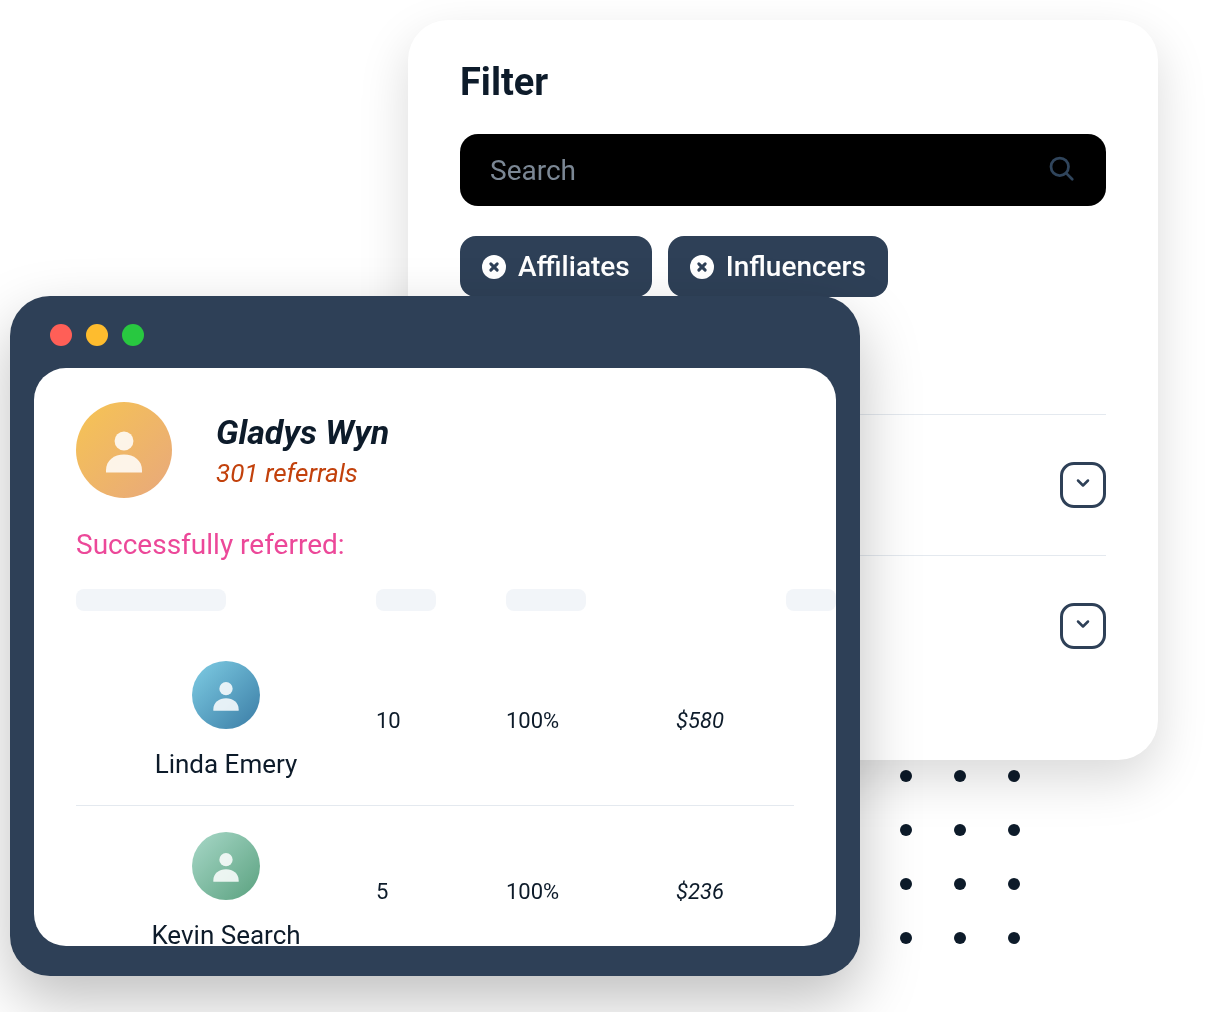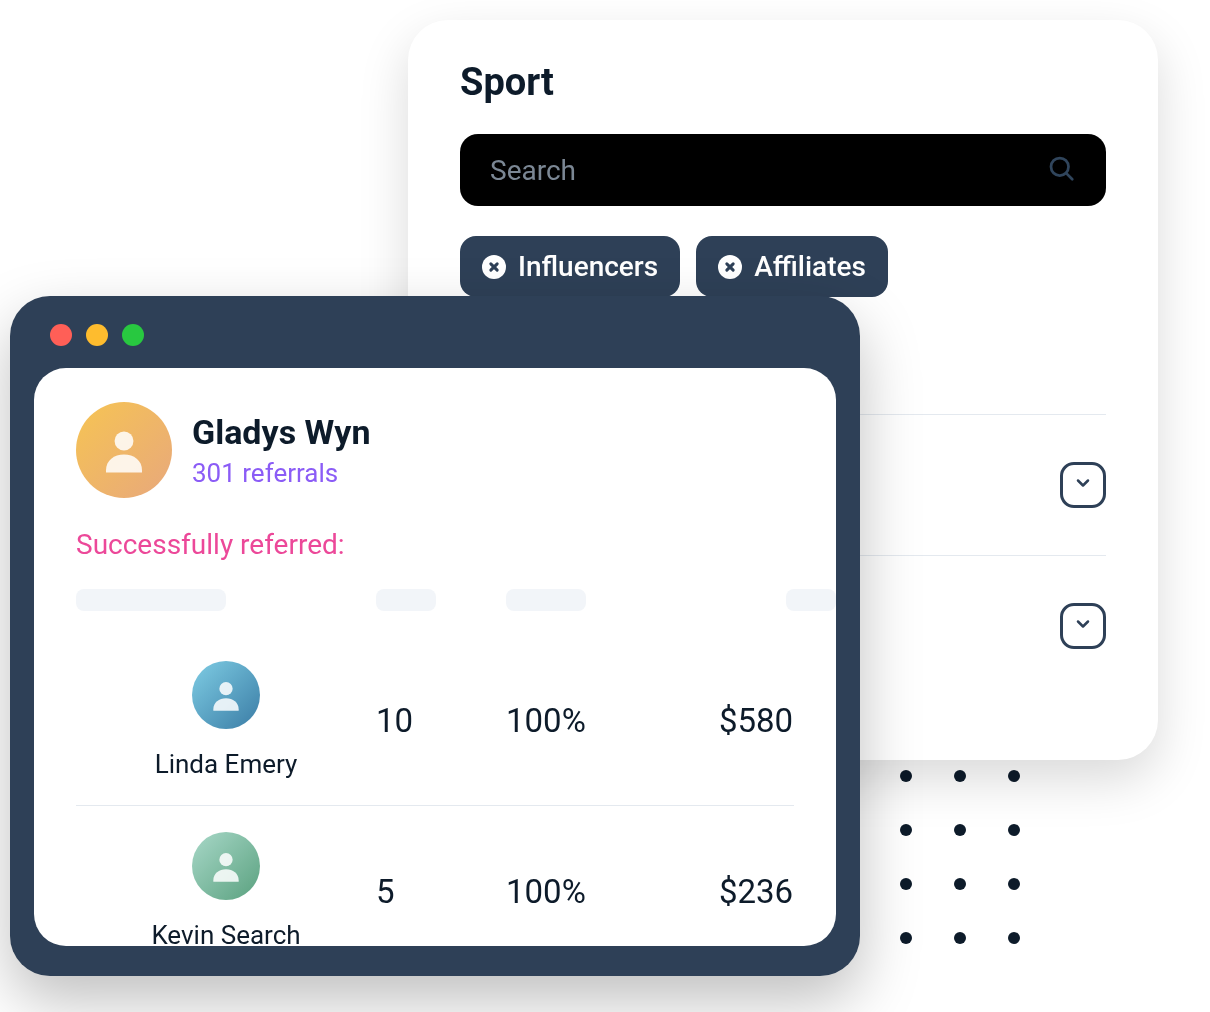--- a/index.html
+++ b/index.html
@@ -146,39 +146,40 @@
     background: #ffffff;
     border-radius: 32px;
     width: 100%;
     height: calc(100% - 48px);
     padding: 34px 42px 10px 42px;
   }
 
   .profile {
     display: flex;
     align-items: center;
-    gap: 20px;
+    gap: 44px;
     margin-bottom: 30px;
+    font-style: italic;
   }
   .avatar-lg {
     width: 96px; height: 96px;
     border-radius: 50%;
     background: linear-gradient(135deg, #f6c453, #e8a87c);
     flex-shrink: 0;
     display:flex; align-items:center; justify-content:center;
   }
   .avatar-lg svg, .avatar-sm svg { fill: rgba(255,255,255,0.85); }
   .profile-name {
     font-size: 34px;
     font-weight: 700;
     color: #0d1b2a;
   }
   .profile-sub {
     font-size: 26px;
-    color: #8b5cf6;
+    color: #c2410c;
     margin-top: 6px;
   }
 
   .section-label {
     font-size: 28px;
     color: #ec4899;
     margin-bottom: 28px;
   }
 
   .table-head {
@@ -205,62 +206,62 @@
   }
   .row + .row { border-top: 1px solid #e4e9ef; }
   .person { display: flex; align-items: center; gap: 20px; flex-direction: column; }
   .avatar-sm {
     width: 68px; height: 68px;
     border-radius: 50%;
     flex-shrink: 0;
     display:flex; align-items:center; justify-content:center;
   }
   .person-name { font-size: 26px; color: #0d1b2a; }
-  .cell { font-size: 33px; color: #0d1b2a; }
-  .cell.amount { text-align: center; }
+  .cell { font-size: 22px; color: #0d1b2a; }
+  .cell.amount { text-align: left; font-style: italic; }
 </style>
 </head>
 <body>
 
 <div class="dots">
   <span></span>
     <span></span>
     <span></span>
   <span></span>
     <span></span>
     <span></span>
   <span></span>
     <span></span>
     <span></span>
   <span></span>
     <span></span>
     <span></span>
 </div>
 
 <div class="filter-panel">
-  <div class="filter-title">Sport</div>
+  <div class="filter-title">Filter</div>
 
   <div class="search-bar">
     <span class="placeholder">Search</span>
     <span>
       <svg width="30" height="30" viewBox="0 0 24 24" fill="none" stroke-width="2.2" stroke-linecap="round">
         <circle cx="11" cy="11" r="7"></circle>
           <line x1="21" y1="21" x2="16.5" y2="16.5"></line>
       </svg>
     </span>
   </div>
 
   <div class="chips">
     <div class="chip">
       <span class="remove"></span>
-      <span>Influencers</span>
+      <span>Affiliates</span>
     </div>
     <div class="chip">
       <span class="remove"></span>
-      <span>Affiliates</span>
+      <span>Influencers</span>
     </div>
     <div class="chip">
       <span class="remove"></span>
       <span>Healthcare</span>
     </div>
   </div>
 
   <div class="divider"></div>
   <div class="dropdown-row">
     <div class="dropdown-btn">

